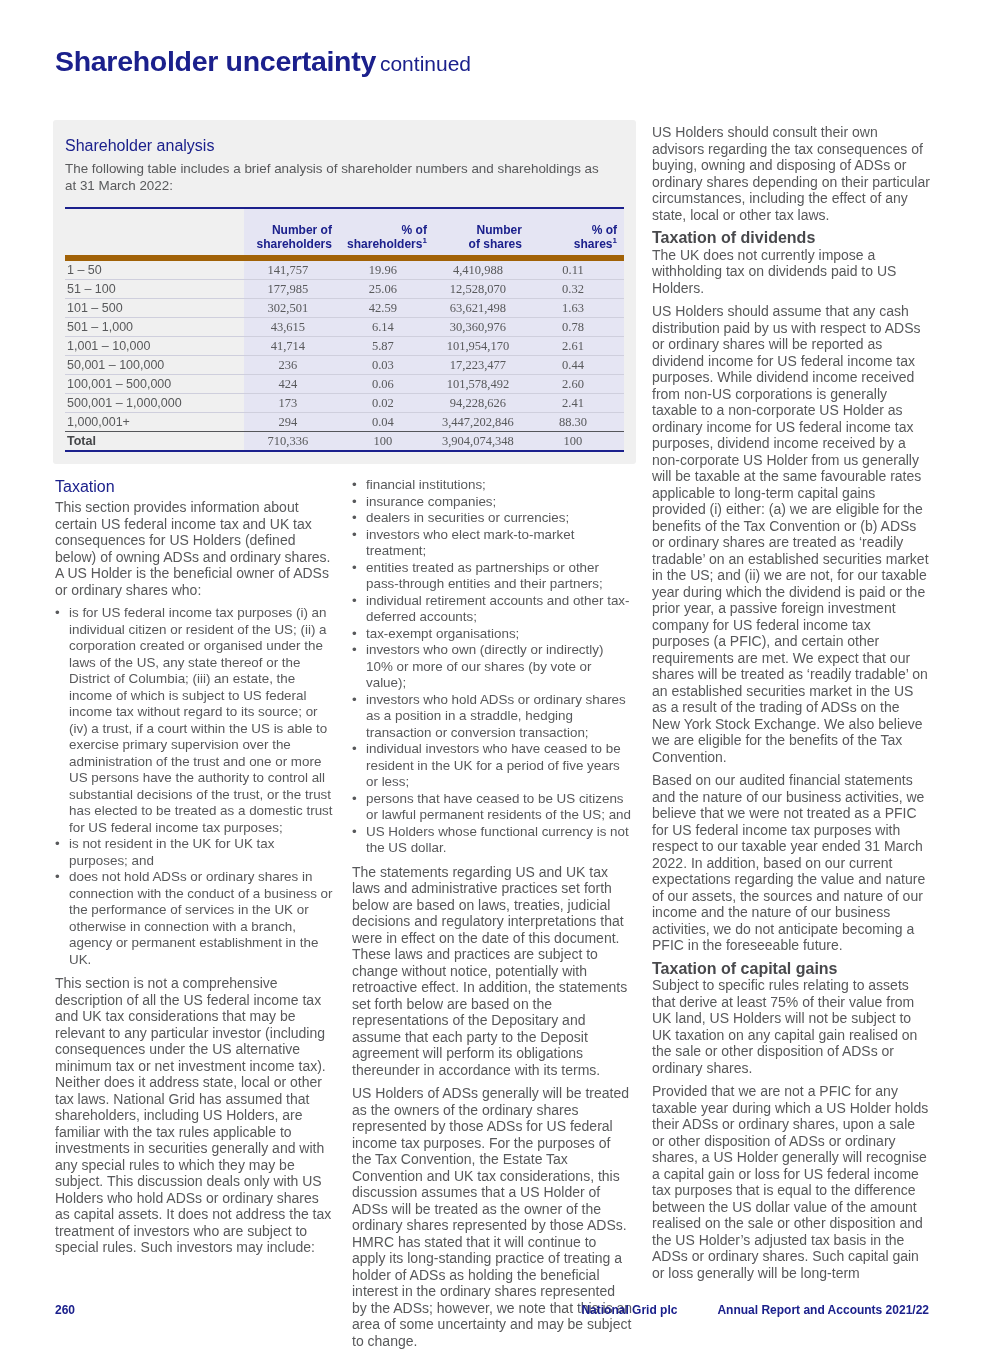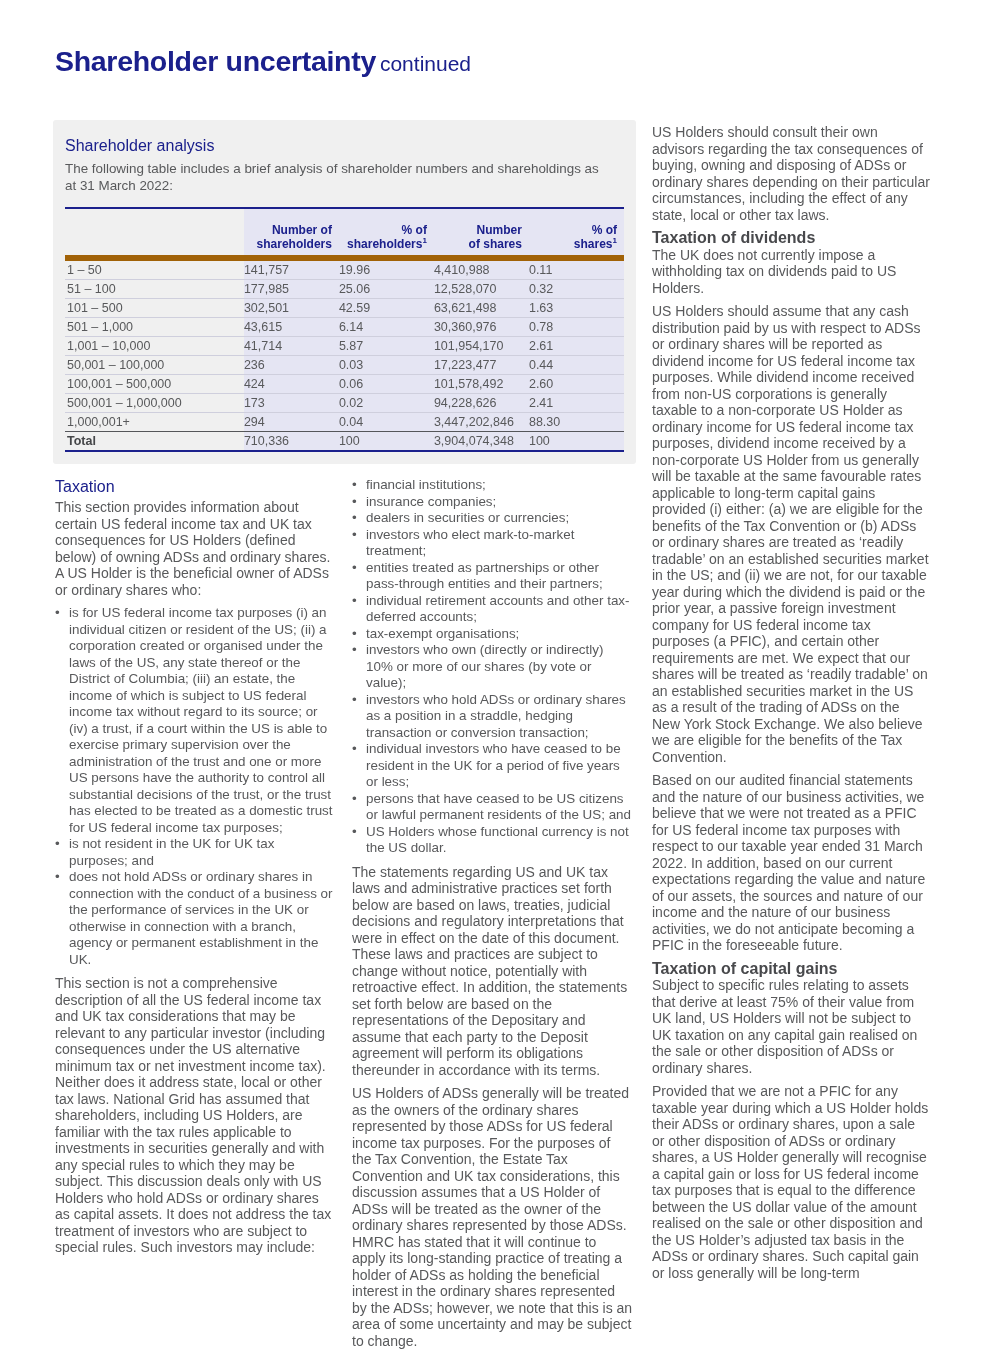--- a/index.html
+++ b/index.html
@@ -24,21 +24,21 @@
   .an-intro { font-size:13.4px; line-height:16.6px; color:#58595b; margin-bottom:13px; width:540px; }
 
   table.an-table { width:100%; border-collapse:collapse; border-top:2px solid #1b208c; border-bottom:2px solid #1b208c; }
   .an-table th { vertical-align:bottom; border-bottom:6px solid #a16207; padding:15px 7px 4px 0; }
   .an-table th.label-col { width:32%; }
   .an-table th.num-col { width:17%; background:#e5e5f3; text-align:right; }
   .h-line { font-size:12px; line-height:13.5px; font-weight:bold; color:#1b208c; }
   .h-line sup { font-size:8px; vertical-align:super; line-height:0; }
   .an-table td { font-size:12.5px; line-height:13px; color:#58595b; padding:2.5px 7px 2.5px 0; }
   .an-table td.label-col { text-align:left; padding-left:2px; }
-  .an-table td.num-col { background:#e5e5f3; text-align:left; }
+  .an-table td.num-col { background:#e5e5f3; text-align:center;font-family:Liberation Serif, serif; }
   .an-table tbody tr td { border-top:1px solid #cfcfdd; }
   .an-table tbody tr:first-child td { border-top:none; }
   .an-table tbody tr.total-row td { border-top:1px solid #55565a; }
   .an-table tbody tr.total-row td.label-col { font-weight:bold; color:#454649; }
   .footnote { font-size:11.4px; line-height:14px; color:#58595b; margin-top:10px; padding-left:2px; }
 
   
   .two-col { display:flex; gap:16px; padding-left:2px; margin-top:13px; }
   .col { width:281px; }
   .col3 { position:absolute; left:599px; top:4px; width:279px; }
@@ -257,14 +257,20 @@
           <p class="body-p">US Holders should assume that any cash distribution paid by us with respect to ADSs or ordinary shares will be reported as dividend income for US federal income tax purposes. While dividend income received from non-US corporations is generally taxable to a non-corporate US Holder as ordinary income for US federal income tax purposes, dividend income received by a non-corporate US Holder from us generally will be taxable at the same favourable rates applicable to long-term capital gains provided (i) either: (a) we are eligible for the benefits of the Tax Convention or (b) ADSs or ordinary shares are treated as ‘readily tradable’ on an established securities market in the US; and (ii) we are not, for our taxable year during which the dividend is paid or the prior year, a passive foreign investment company for US federal income tax purposes (a PFIC), and certain other requirements are met. We expect that our shares will be treated as ‘readily tradable’ on an established securities market in the US as a result of the trading of ADSs on the New York Stock Exchange. We also believe we are eligible for the benefits of the Tax Convention.</p>
           <p class="body-p">Based on our audited financial statements and the nature of our business activities, we believe that we were not treated as a PFIC for US federal income tax purposes with respect to our taxable year ended 31 March 2022. In addition, based on our current expectations regarding the value and nature of our assets, the sources and nature of our income and the nature of our business activities, we do not anticipate becoming a PFIC in the foreseeable future.</p>
           <h4 class="runin-head">Taxation of capital gains</h4>
           <p class="body-p">Subject to specific rules relating to assets that derive at least 75% of their value from UK land, US Holders will not be subject to UK taxation on any capital gain realised on the sale or other disposition of ADSs or ordinary shares.</p>
           <p class="body-p">Provided that we are not a PFIC for any taxable year during which a US Holder holds their ADSs or ordinary shares, upon a sale or other disposition of ADSs or ordinary shares, a US Holder generally will recognise a capital gain or loss for US federal income tax purposes that is equal to the difference between the US dollar value of the amount realised on the sale or other disposition and the US Holder’s adjusted tax basis in the ADSs or ordinary shares. Such capital gain or loss generally will be long-term</p>
         </div>
     </div>
 
   </div>
 
+  <div class="footer">
+    <span>260</span>
+    <span>
+      <span>National Grid plc</span><span class="report-name">Annual Report and Accounts 2021/22</span>
+    </span>
+  </div>
 
 </div>
 
 </body></html>

